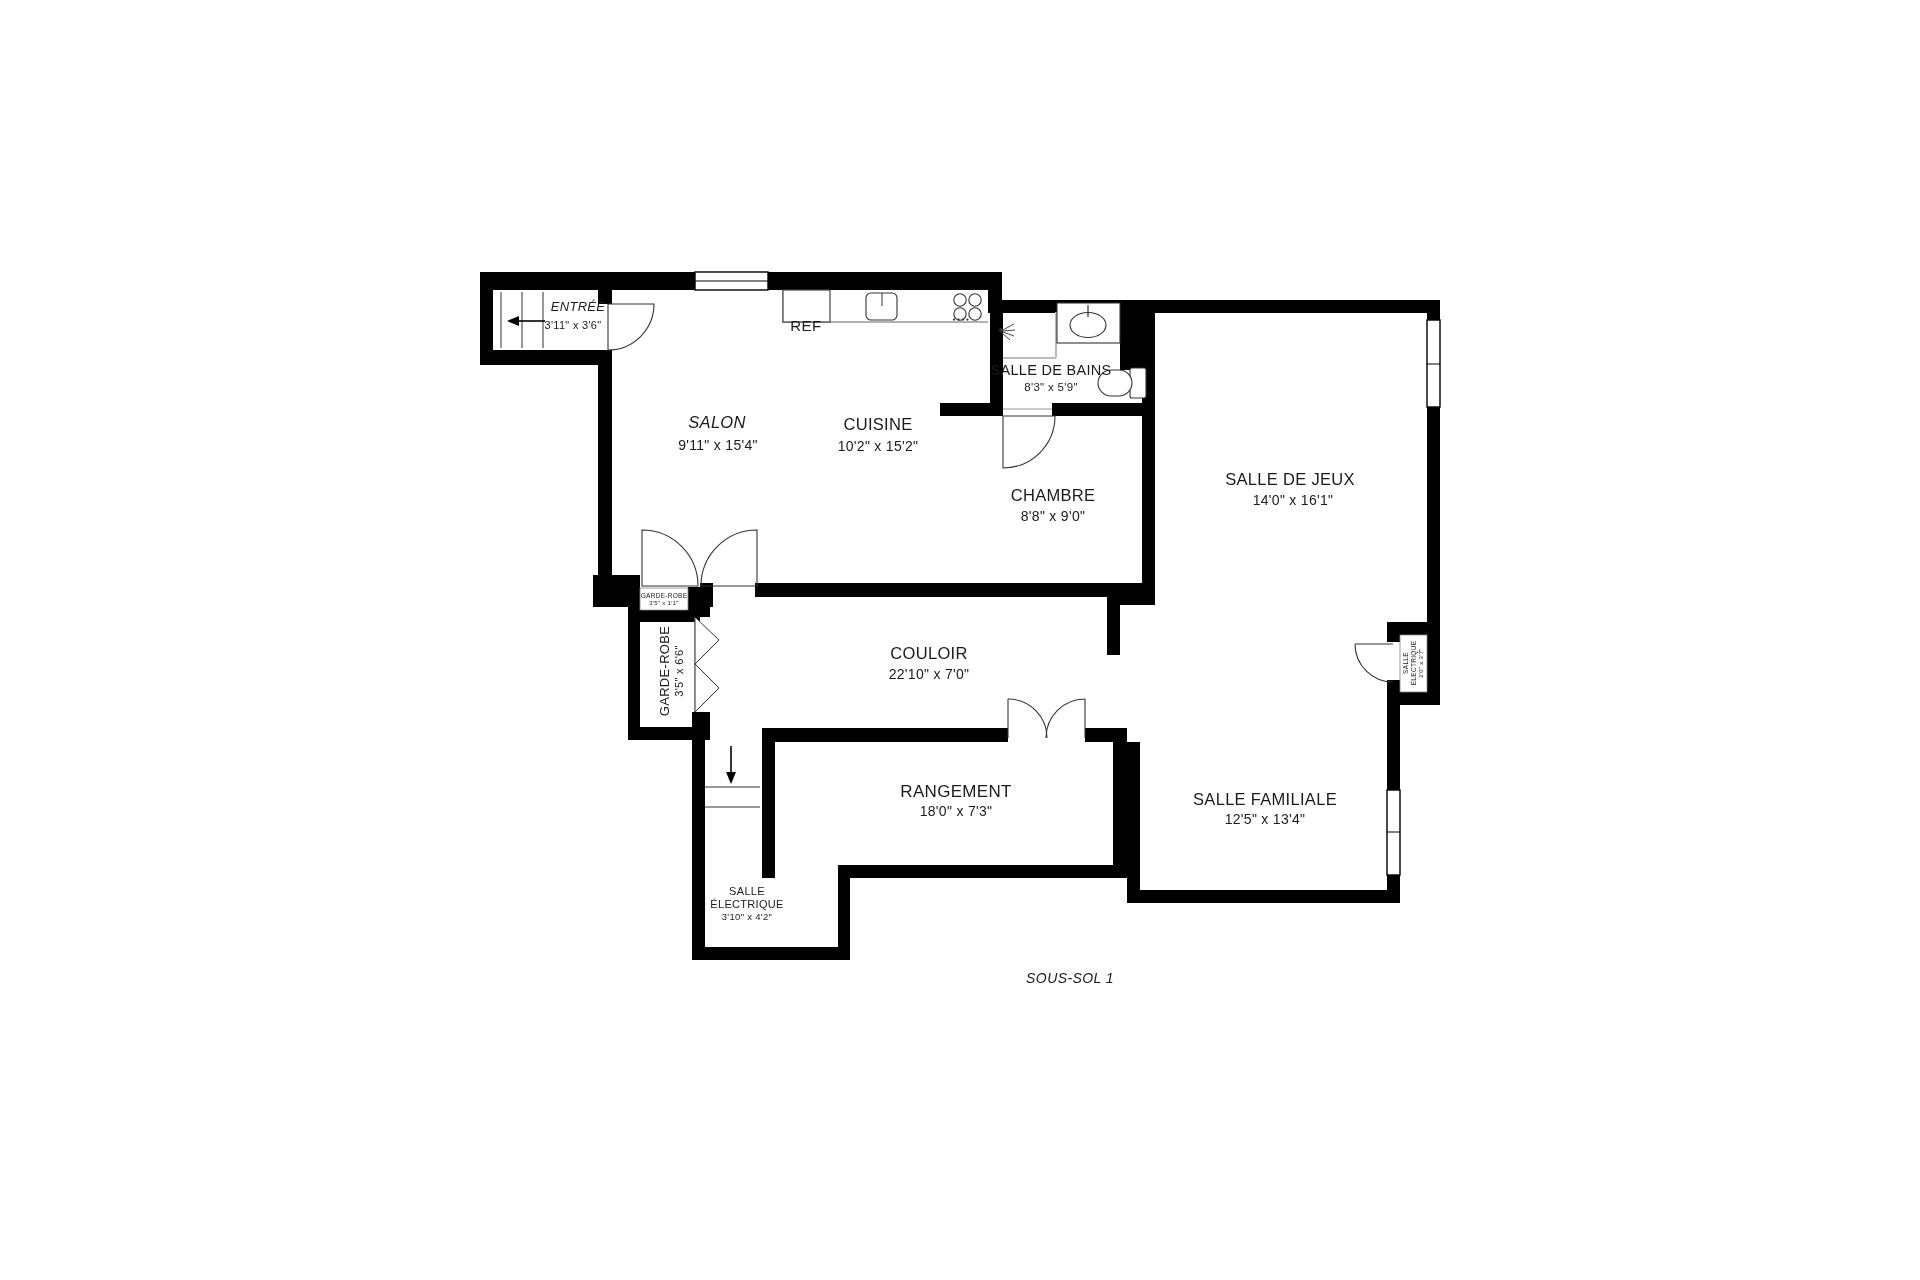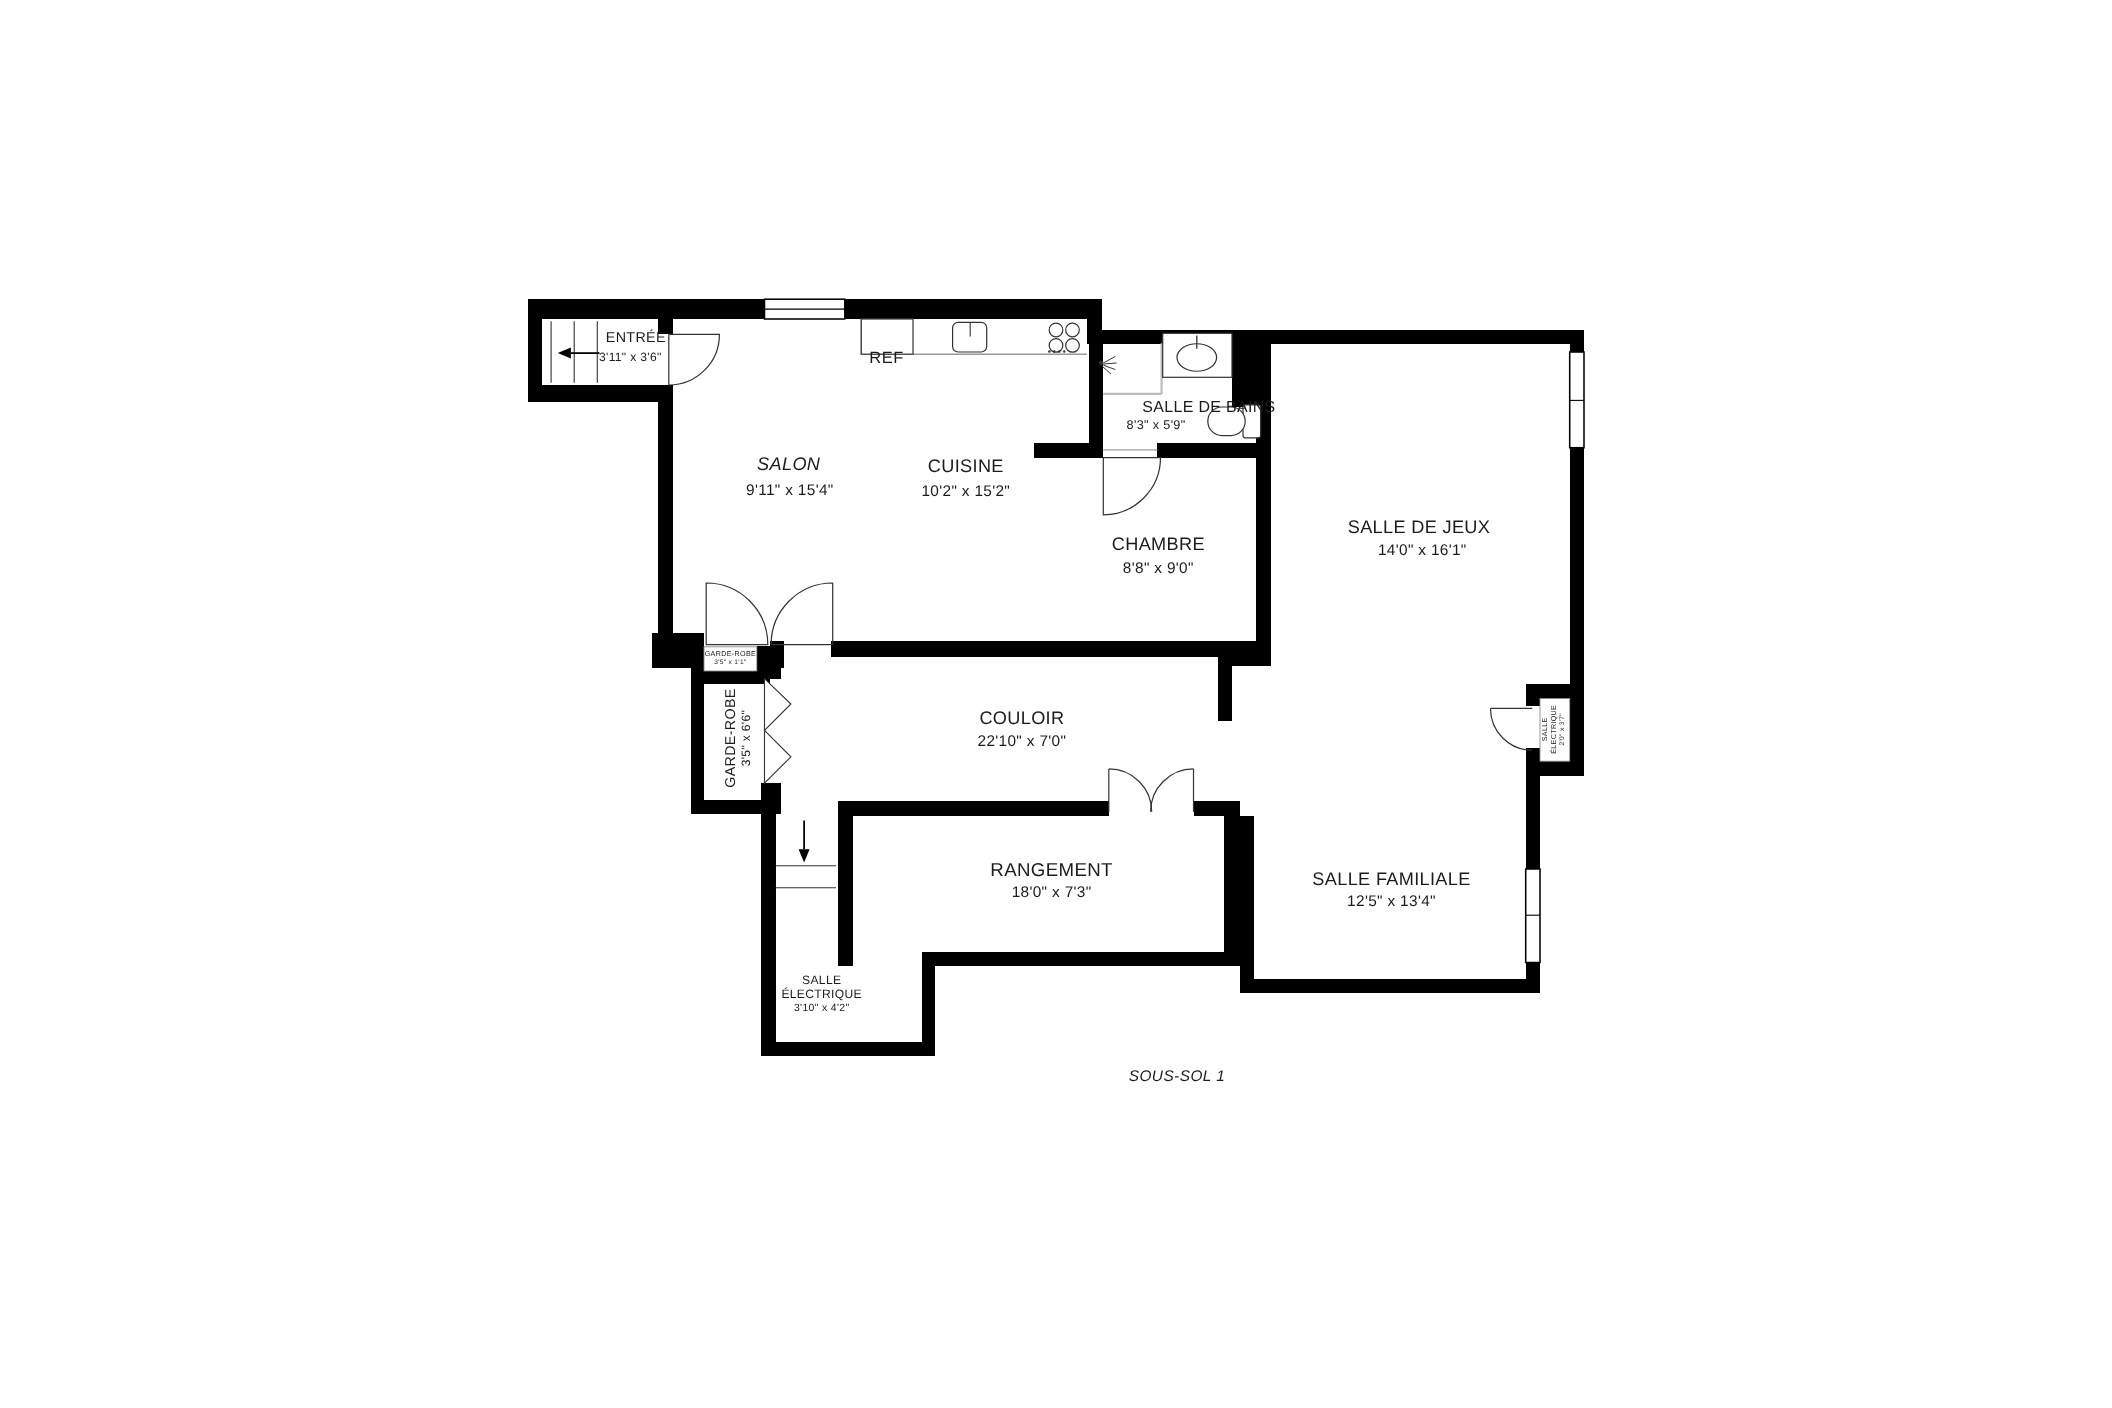--- a/index.html
+++ b/index.html
@@ -143,26 +143,26 @@
 
     <g fill="#ffffff" stroke="#333" stroke-width="1">
       <line x1="695" y1="617" x2="695" y2="712" stroke="#999"></line>
       <path d="M 695,617 L 719,640 L 695,664 Z"></path>
       <path d="M 695,664 L 719,688 L 695,712 Z"></path>
     </g>
     <rect x="640" y="588" width="48" height="22" fill="#ffffff" stroke="#888" stroke-width="0.8"></rect>
     <rect x="1400" y="635" width="27" height="57" fill="#ffffff" stroke="#888" stroke-width="0.8"></rect>
   </svg>
 
-  <div class="lbl" style="left:578px;top:307px;font-size:13px;">ENTRÉE</div>
+  <div class="lbl" style="left:578px;top:307px;font-size:13px;font-style:italic;">ENTRÉE</div>
   <div class="lbl" style="left:573px;top:326px;font-size:11px;">3'11" x 3'6"</div>
 
   <div class="lbl" style="left:806px;top:306px;font-size:15px;letter-spacing:.5px;margin-top:20px;">REF</div>
 
-  <div class="lbl" style="left:1051px;top:371px;font-size:14.5px;margin-left:48px;">SALLE DE BAINS</div>
+  <div class="lbl" style="left:1051px;top:371px;font-size:14.5px;">SALLE DE BAINS</div>
   <div class="lbl" style="left:1051px;top:388px;font-size:11.5px;">8'3" x 5'9"</div>
 
   <div class="lbl" style="left:717px;top:423px;font-size:16.5px;font-style:italic;">SALON</div>
   <div class="lbl" style="left:718px;top:445px;font-size:14px;">9'11" x 15'4"</div>
 
   <div class="lbl" style="left:878px;top:425px;font-size:16.5px;">CUISINE</div>
   <div class="lbl" style="left:878px;top:446px;font-size:14px;">10'2" x 15'2"</div>
 
   <div class="lbl" style="left:1053px;top:496px;font-size:16.5px;">CHAMBRE</div>
   <div class="lbl" style="left:1053px;top:516px;font-size:14px;">8'8" x 9'0"</div>

